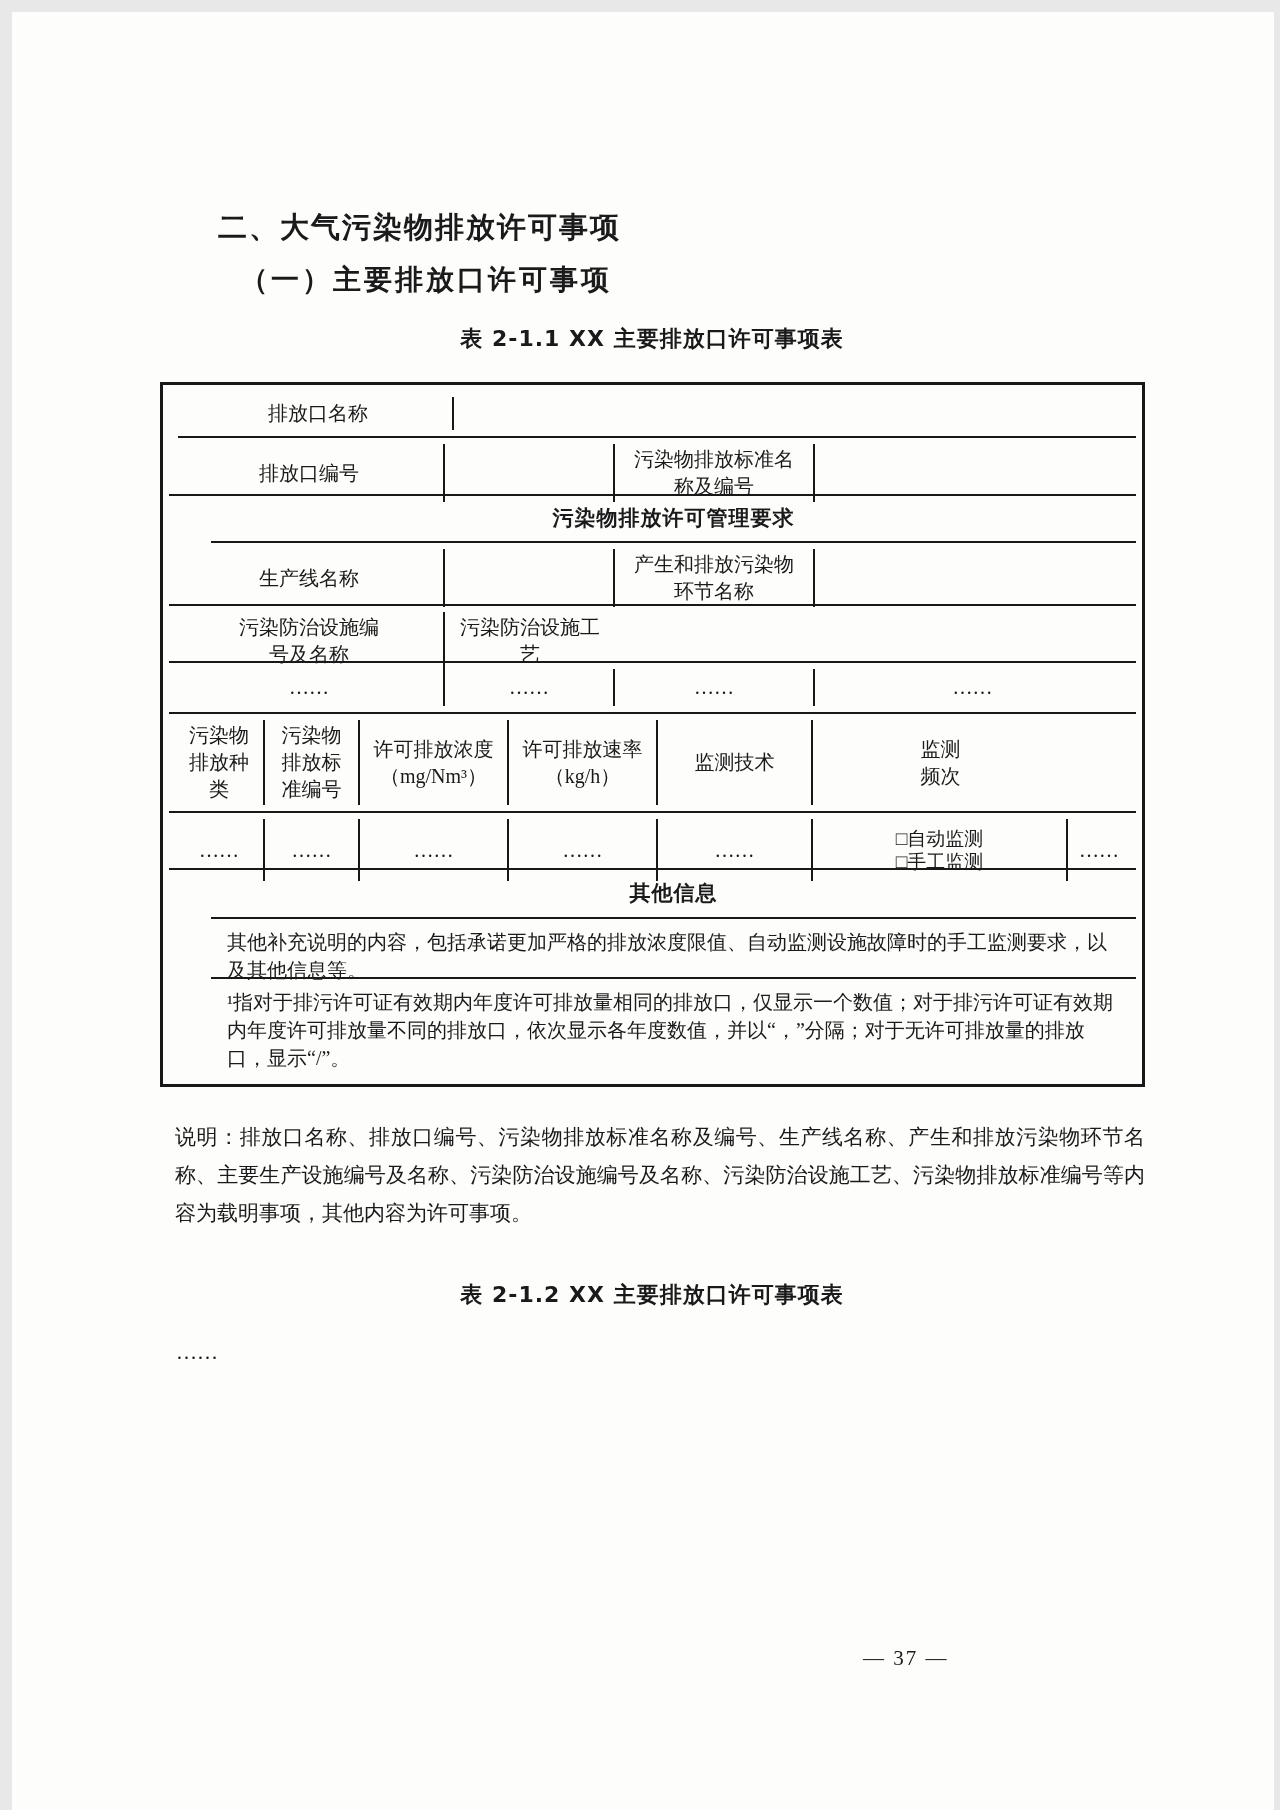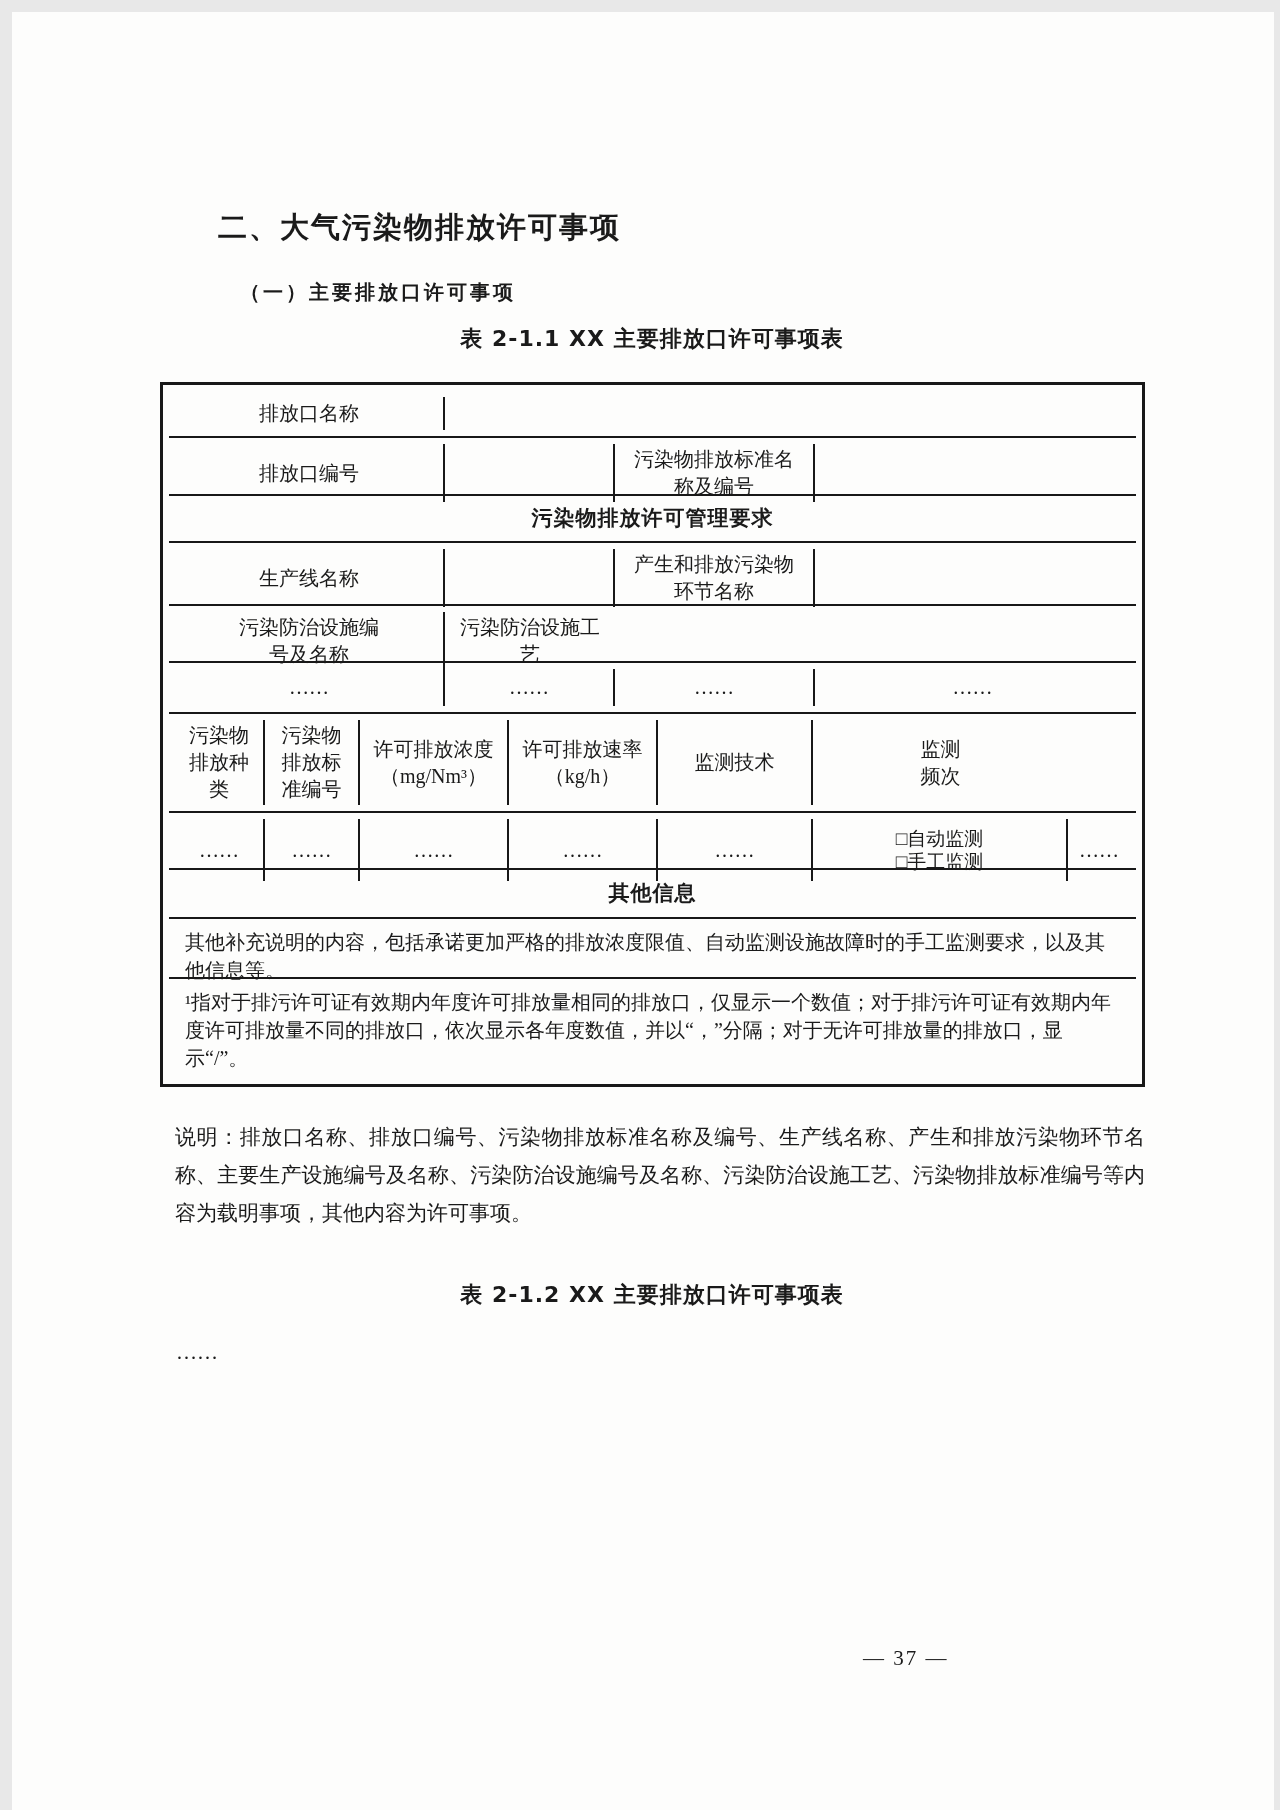--- a/index.html
+++ b/index.html
@@ -14,40 +14,40 @@
     overflow:hidden;
   }
   .h1 {
     position:absolute; left:200px; top:190px;
     font-family:"DejaVu Sans", sans-serif;
     font-weight:bold; font-size:29px; letter-spacing:2px;
   }
   .h2 {
     position:absolute; left:222px; top:243px;
     font-family:Liberation Sans, sans-serif;
-    font-weight:bold; font-size:20px; letter-spacing:3px;margin-top:18px;
+    font-weight:bold; font-size:28px; letter-spacing:3px;
   }
   .caption {
     position:absolute; top:306px; left:0; width:100%;
     text-align:center;
     font-family:"DejaVu Sans", sans-serif;
     font-weight:bold; font-size:22px; letter-spacing:1px;
   }
   .tbl {
     position:absolute; left:148px; top:370px;
     width:985px; height:705px;
     border:3px solid #181818;
     background:#fdfdfc;
   }
   .trow { display:grid; border-bottom:2px solid #181818; }
   .trow:last-child { border-bottom:none; }
   .cols-a1 { grid-template-columns:270px 1fr; }
   .cols-a  { grid-template-columns:270px 170px 200px 1fr; }
   .cols-b  { grid-template-columns:90px 95px 149px 149px 155px 255px 1fr; }
-  .cols-f  { grid-template-columns:1fr; }
+  .cols-f  { grid-template-columns:1fr;margin-left:42px; }
   .cell {
     display:flex; align-items:center; justify-content:center;
     border-right:2px solid #181818;
     text-align:center;
     font-size:20px; line-height:27px;
     padding:2px 8px;
     white-space:pre-line;
   }
   .cell:last-child { border-right:none; }
   .hdr {
@@ -56,21 +56,21 @@
   }
   .leftcell {
     justify-content:flex-start; text-align:left;
     align-items:flex-start;
     font-size:20px; line-height:28px;
     padding:3px 10px;
     white-space:normal;
   }
   .checkbox-cell { font-size:19px; line-height:23px; }
   .checkbox-inner { text-align:left; white-space:pre-line; }
-  .r1{height:47px;} .r2{height:58px;} .r3{height:47px;} .r4{height:63px;}
+  .r1{height:47px;margin-left:9px;} .r2{height:58px;} .r3{height:47px;} .r4{height:63px;}
   .r5{height:57px;} .r6{height:51px;} .r7{height:99px;} .r8{height:57px;}
   .r9{height:49px;} .r10{height:60px;} .r11{height:100px;}
   .note {
     position:absolute; left:157px; top:1100px; width:982px;
     font-size:21px; line-height:38px;
     text-align:justify;
   }
   .caption2 {
     position:absolute; top:1262px; left:0; width:100%;
     text-align:center;

